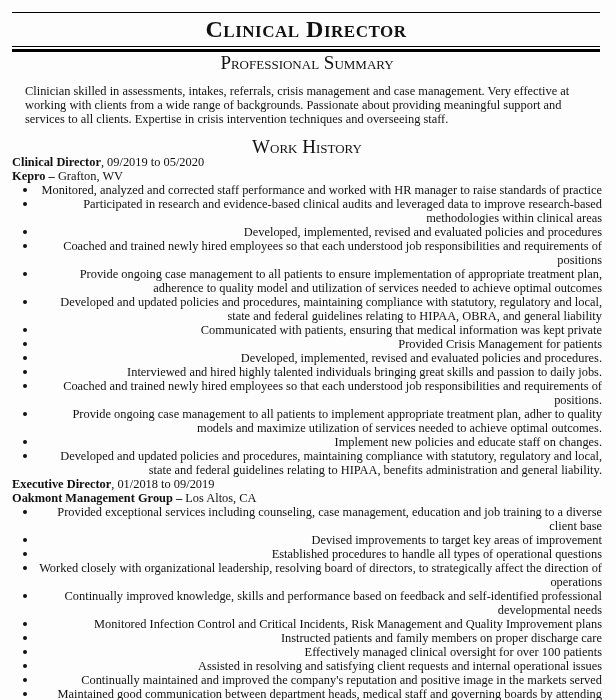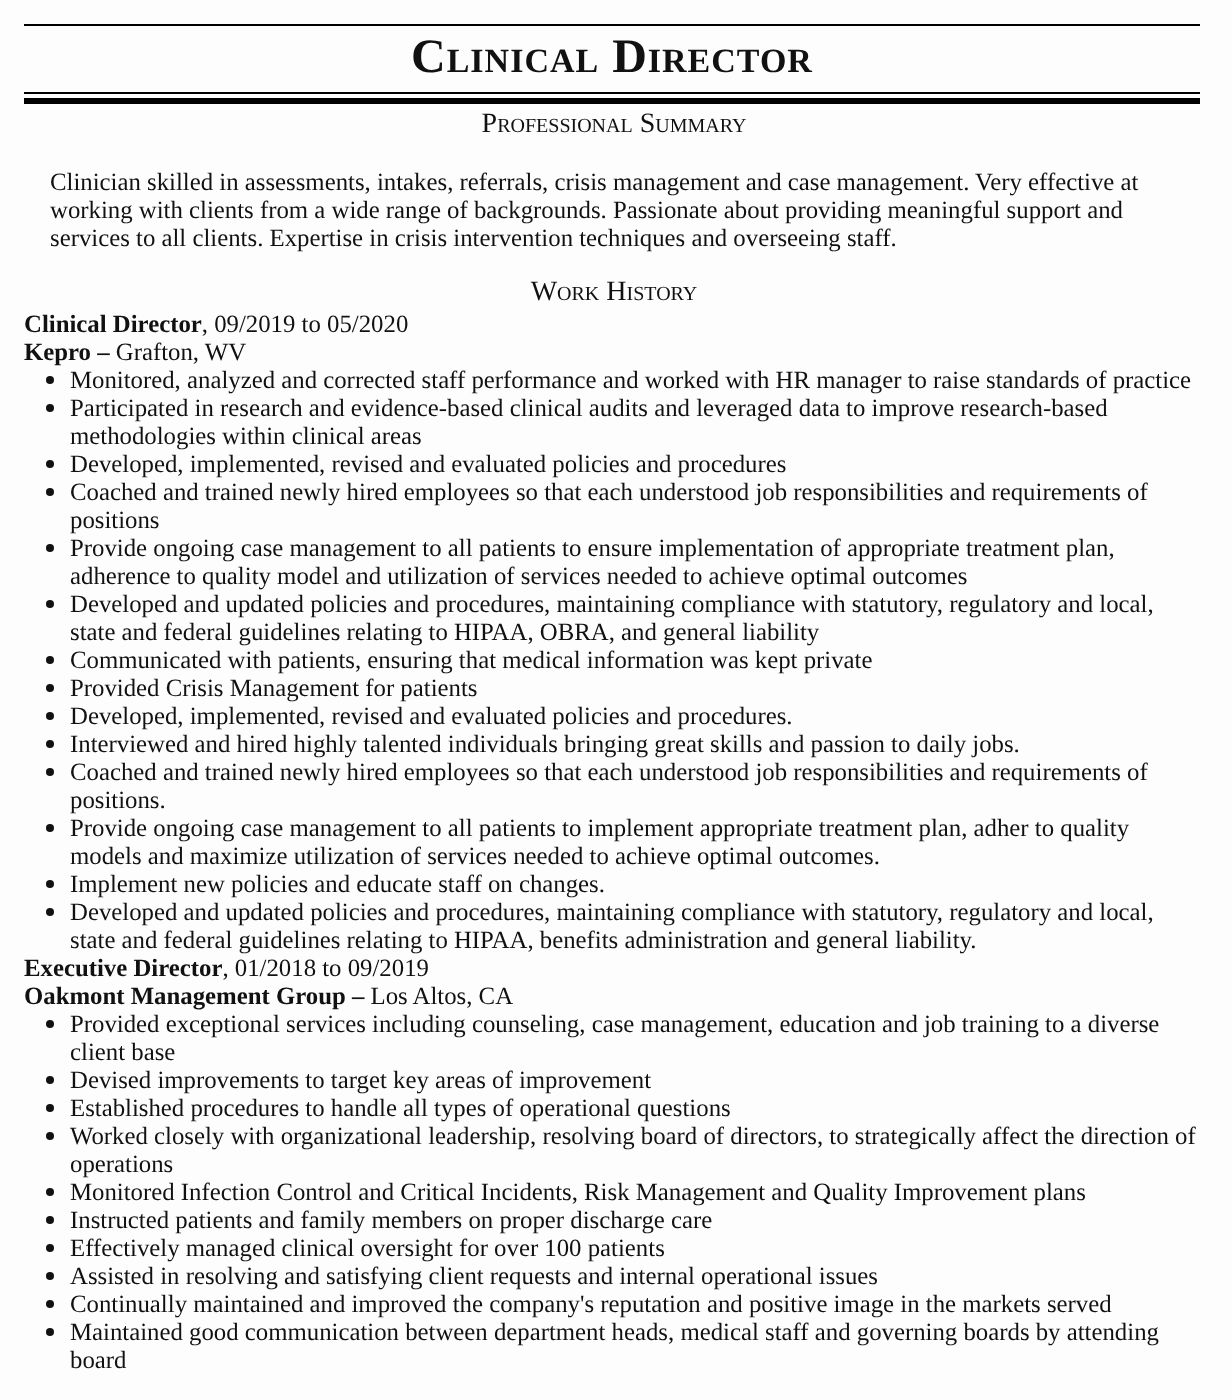--- a/index.html
+++ b/index.html
@@ -14,26 +14,26 @@
   .rule-top { position: absolute; left: 0; top: 12px; width: 588px; height: 1px; background: #000; }
   .title {
     position: absolute; left: 0; top: 15px; width: 588px; text-align: center;
     font-size: 24px; line-height: 28px; font-weight: bold; font-variant: small-caps;
     letter-spacing: 0.5px;
   }
   .rule-thin { position: absolute; left: 0; top: 46px; width: 588px; height: 1px; background: #000; }
   .rule-thick { position: absolute; left: 0; top: 49px; width: 588px; height: 3px; background: #000; }
   .content { position: absolute; left: 0; top: 55px; width: 590px; }
   .section-heading {
-    text-align: center; font-variant: small-caps; font-size: 14px; line-height: 16px;
+    text-align: center; font-variant: small-caps; font-size: 19px; line-height: 16px;
   }
   .summary { margin: 13px; }
   .job-title b, .company b { font-weight: bold; }
   ul { margin: 0; padding: 0 0 0 23px; list-style: none; }
-  li { position: relative; padding-left: 0; }
+  li { position: relative; padding-left: 0; text-align: right; }
   li::before {
     content: ""; position: absolute; left: -12px; top: 5px;
     width: 4px; height: 4px; border-radius: 50%; background: #111;
   }
 </style>
 </head>
 <body>
 
 <div class="page">
   <div class="rule-top"></div>
@@ -69,20 +69,21 @@
     </div>
 
     <div>
       <div class="job-title"><b>Executive Director</b><span>, 01/2018 to 09/2019</span></div>
       <div class="company"><b>Oakmont Management Group –</b><span> Los Altos, CA</span></div>
       <ul>
         <li>Provided exceptional services including counseling, case management, education and job training to a diverse client base</li>
         <li>Devised improvements to target key areas of improvement</li>
         <li>Established procedures to handle all types of operational questions</li>
         <li>Worked closely with organizational leadership, resolving board of directors, to strategically affect the direction of operations</li>
+        <li>Continually improved knowledge, skills and performance based on feedback and self-identified professional developmental needs</li>
         <li>Monitored Infection Control and Critical Incidents, Risk Management and Quality Improvement plans</li>
         <li>Instructed patients and family members on proper discharge care</li>
         <li>Effectively managed clinical oversight for over 100 patients</li>
         <li>Assisted in resolving and satisfying client requests and internal operational issues</li>
         <li>Continually maintained and improved the company's reputation and positive image in the markets served</li>
         <li>Maintained good communication between department heads, medical staff and governing boards by attending board</li>
       </ul>
     </div>
   </div>
 </div>

